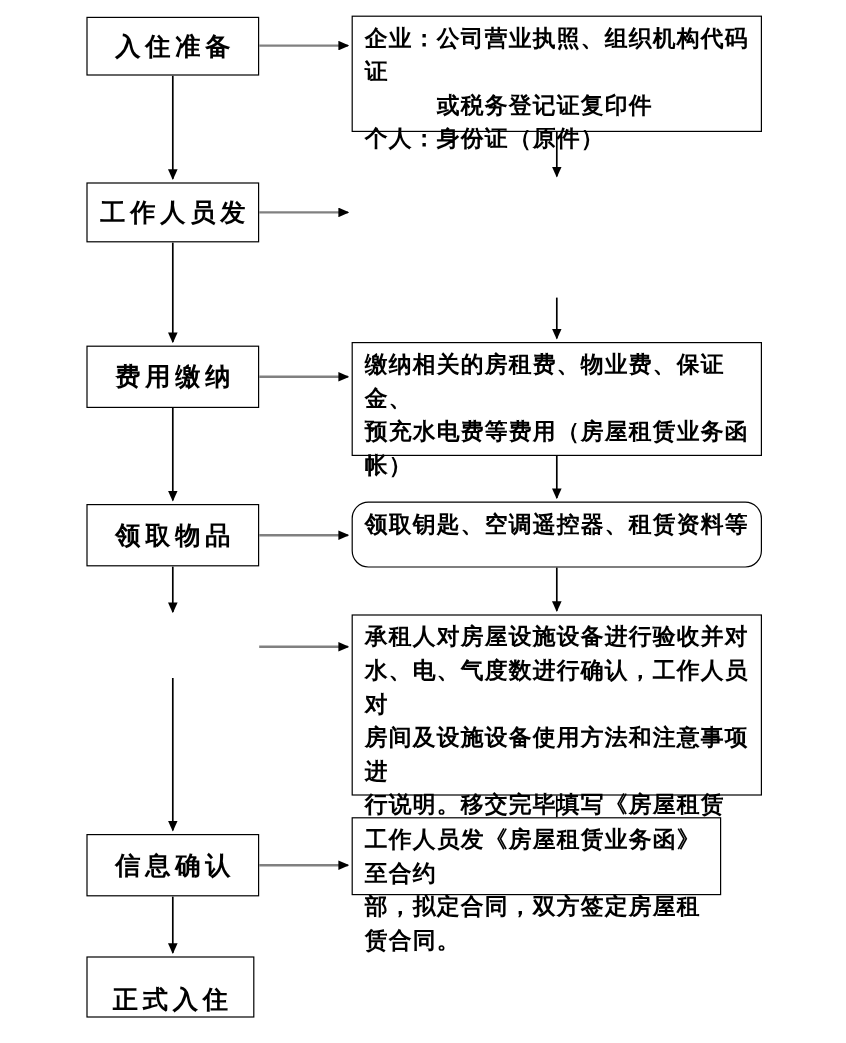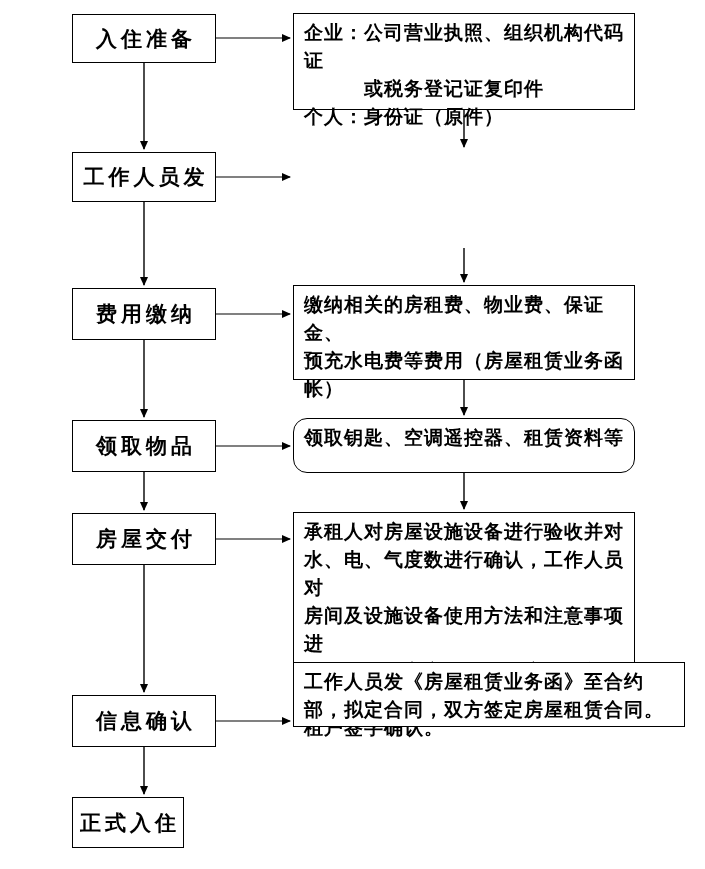--- a/index.html
+++ b/index.html
@@ -76,29 +76,26 @@
   </div>
 
   <div class="box step" style="left:72px;top:420px;width:144px;height:52px;">
     <span>领取物品</span>
   </div>
 
   <div class="box step" style="left:72px;top:288px;width:144px;height:52px;">
     <span>费用缴纳</span>
   </div>
 
-  <div class="box step" style="left:72px;top:513px;width:144px;height:52px;">
-    <span>房屋交付</span>
-  </div>
 
   <div class="box step" style="left:72px;top:695px;width:144px;height:52px;">
     <span>信息确认</span>
   </div>
 
-  <div class="box step" style="left:72px;top:797px;width:112px;height:51px;">
+  <div class="box step" style="left:72px;top:797px;width:140px;height:51px;align-items:flex-end;">
     <span>正式入住</span>
   </div>
 
   <div class="box detail" style="left:293px;top:13px;width:342px;height:97px;">
     <div class="detail-text">企业：公司营业执照、组织机构代码证
 　　　或税务登记证复印件
 个人：身份证（原件）</div>
   </div>
 
 
@@ -113,18 +110,18 @@
   </div>
 
   <div class="box detail" style="left:293px;top:512px;width:342px;height:151px;">
     <div class="detail-text">承租人对房屋设施设备进行验收并对
 水、电、气度数进行确认，工作人员对
 房间及设施设备使用方法和注意事项进
 行说明。移交完毕填写《房屋租赁单》
 租户签字确认。</div>
   </div>
 
-  <div class="box detail" style="left:293px;top:662px;width:392px;height:65px;">
+  <div class="box detail" style="left:293px;top:681px;width:308px;height:65px;">
     <div class="detail-text">工作人员发《房屋租赁业务函》至合约
 部，拟定合同，双方签定房屋租赁合同。</div>
   </div>
 
 </div>
 
 </body></html>

